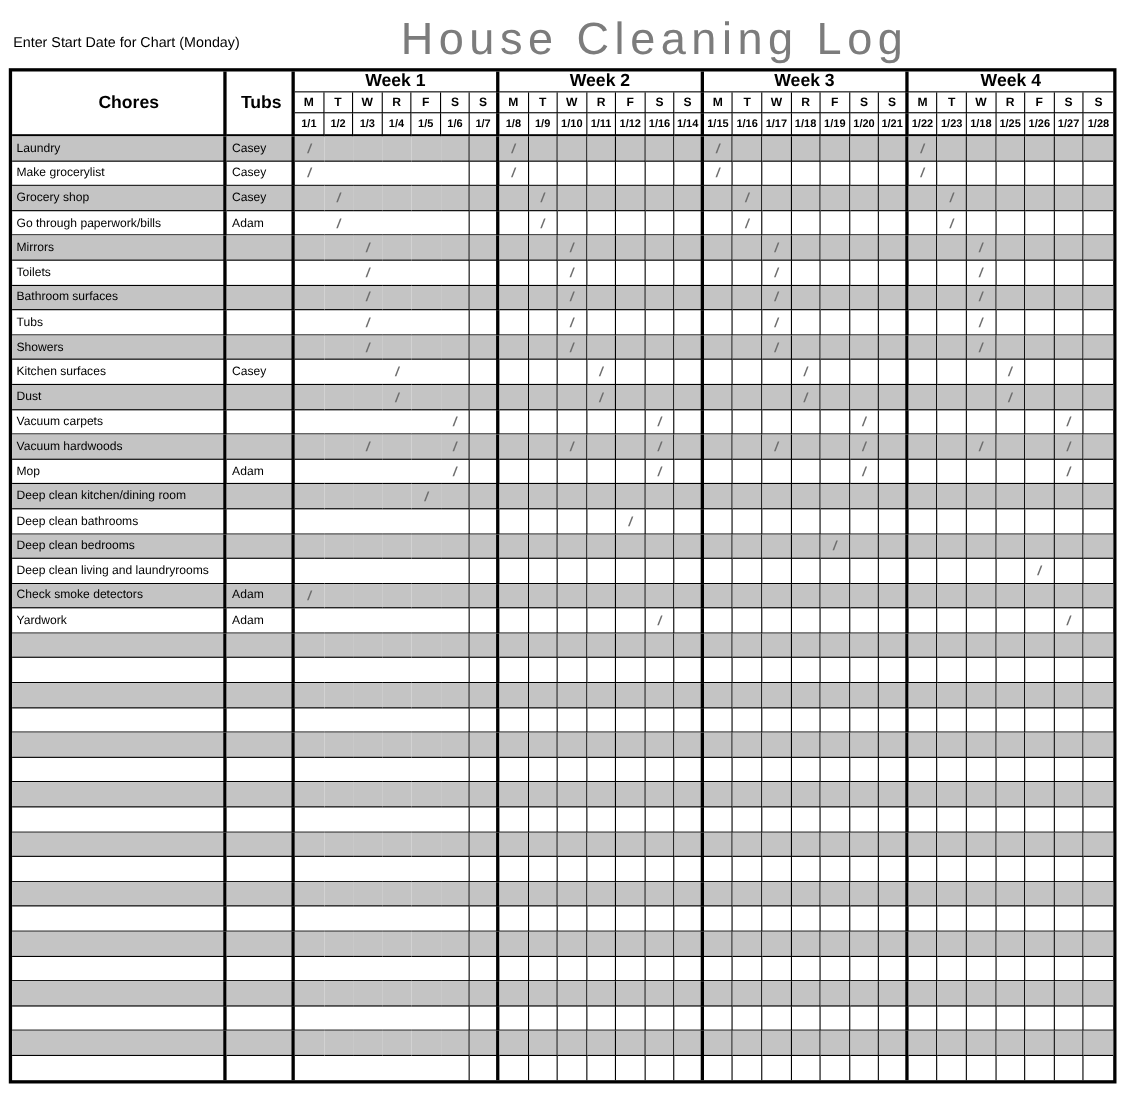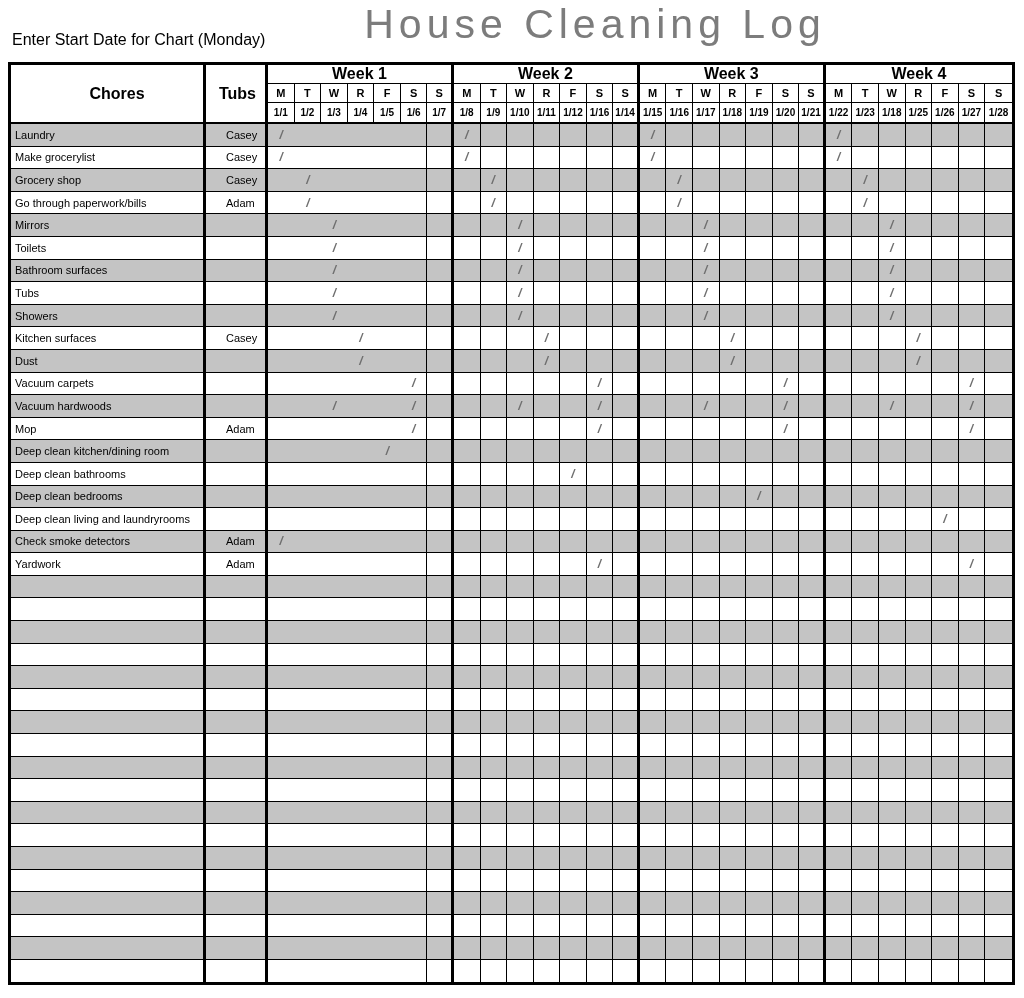--- a/index.html
+++ b/index.html
@@ -1,24 +1,24 @@
 <!DOCTYPE html>
 <html><head>
 <meta charset="utf-8">
 <style>
   html,body{margin:0;padding:0;background:#fff;}
   body{
     width:1024px;height:998px;position:relative;overflow:hidden;
     font-family:"Liberation Sans",sans-serif;color:#000;
   }
   .start-label{
-    position:absolute;left:12px;top:31px;font-size:16px;color:#000;
+    position:absolute;left:12px;top:31px;font-size:13px;color:#000;
   }
   .title{
-    position:absolute;left:185px;top:1px;width:820px;text-align:center;
+    position:absolute;left:185px;top:12px;width:820px;text-align:center;
     font-size:41px;letter-spacing:5px;color:#7c7c7c;font-weight:400;
     white-space:nowrap;
   }
   .table-wrap{
     position:absolute;left:8px;top:62px;width:1001px;
     border:3px solid #000;background:#fff;
   }
   table.tbl{
     border-collapse:separate;border-spacing:0;table-layout:fixed;
     width:100%;
@@ -39,21 +39,21 @@
   th.ownerHdr{
     text-align:left;padding-left:4px;font-size:12px;font-weight:bold;
     border-right:3px solid #000;border-bottom:2px solid #000;
   }
   
   .bR3{border-right:3px solid #000 !important;}
   .bR0{border-right:none !important;}
   
   tbody td{height:21.6px;font-size:11px;}
   tbody td.chore{padding-left:4px;}
-  tbody td.owner{padding-left:20px;}
+  tbody td.owner{padding-left:5px;}
   tbody td.chore,tbody td.owner{border-right:3px solid #000;}
   tbody td.d{text-align:center;}
   
   tbody td.w0.p0,tbody td.w0.p1,tbody td.w0.p2,tbody td.w0.p3,tbody td.w0.p4{border-right:none;}
   tbody td.m{color:#6e6e6e;font-style:italic;font-weight:bold;font-size:12px;}
   tr.g td{background:#c4c4c4;}
   tbody tr:last-child td{border-bottom:none;}
 </style>
 </head>
 <body>

